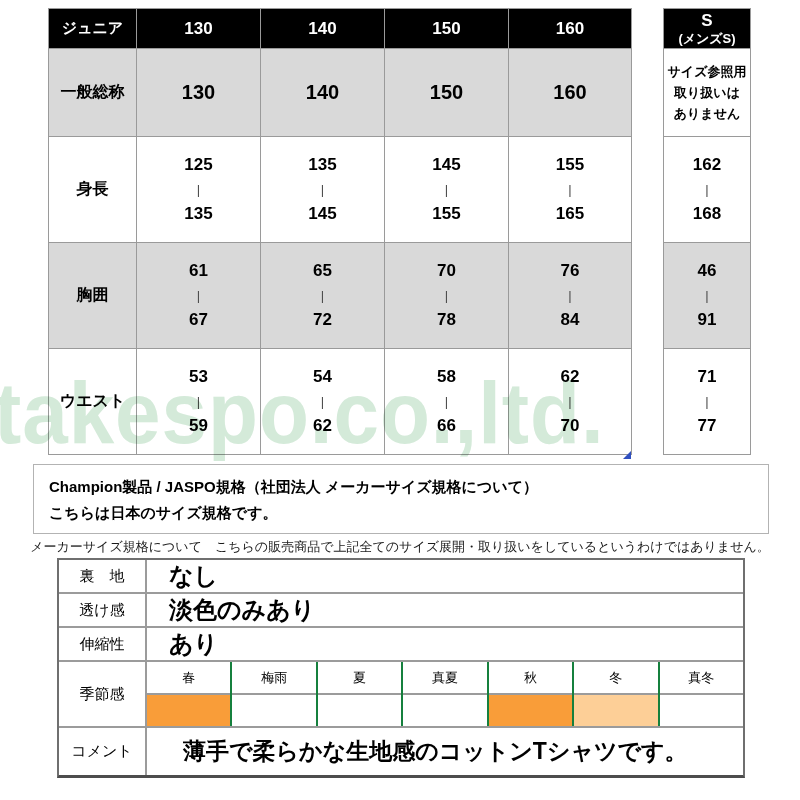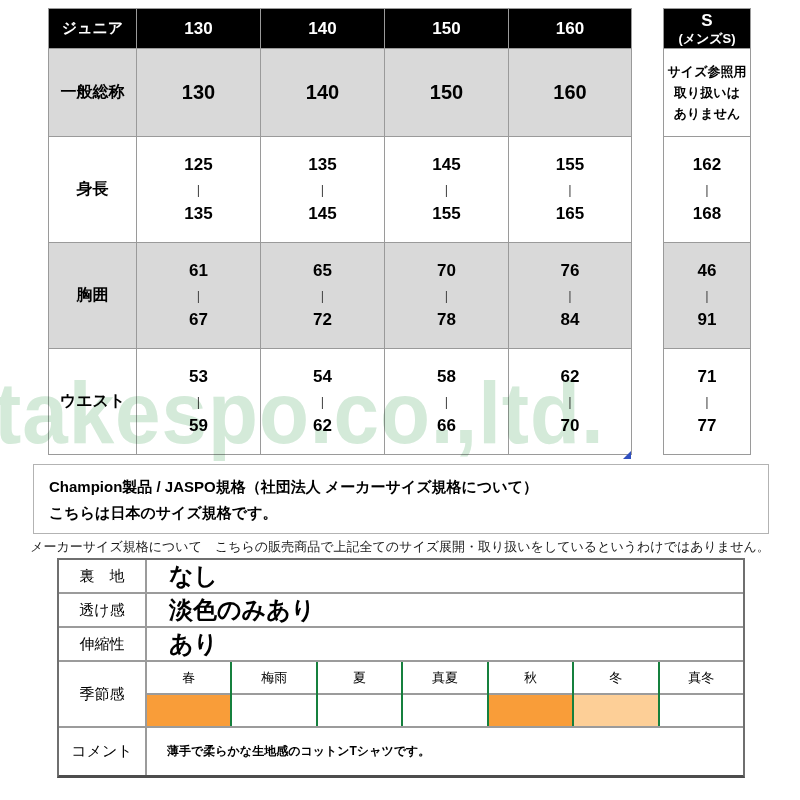--- a/index.html
+++ b/index.html
@@ -42,21 +42,21 @@
 
   
   #spec-table{position:absolute;left:57px;top:558px;width:688px;box-sizing:border-box;
     border:2px solid #6f6f6f;border-bottom:3px solid #4d4d4d;background:#fff;}
   .srow{display:flex;border-bottom:2px solid #9b9b9b;}
   .srow:last-child{border-bottom:none;}
   .slabel{width:86px;flex:0 0 86px;border-right:2px solid #9b9b9b;display:flex;
     align-items:center;justify-content:center;font-size:15px;}
   .sval{flex:1;display:flex;align-items:center;font-weight:bold;font-size:24px;padding-left:22px;}
   .h32{height:32px;} .h64{height:64px;} .h60{height:47px;}
-  .comment-val{font-size:12px;padding-left:20px;}
+  .comment-val{font-size:23px;padding-left:36px;}
   .season-grid{flex:1;display:flex;}
   .s-col{flex:1;border-left:2px solid #15803d;}
   .s-col:first-child{border-left:none;}
   .s-name{height:31px;border-bottom:2px solid #9b9b9b;display:flex;align-items:center;
     justify-content:center;font-size:13px;}
   .fill{height:31px;}
   .fill.orange{background:#F99D39;}
   .fill.light{background:#FDCF97;}
 
   

